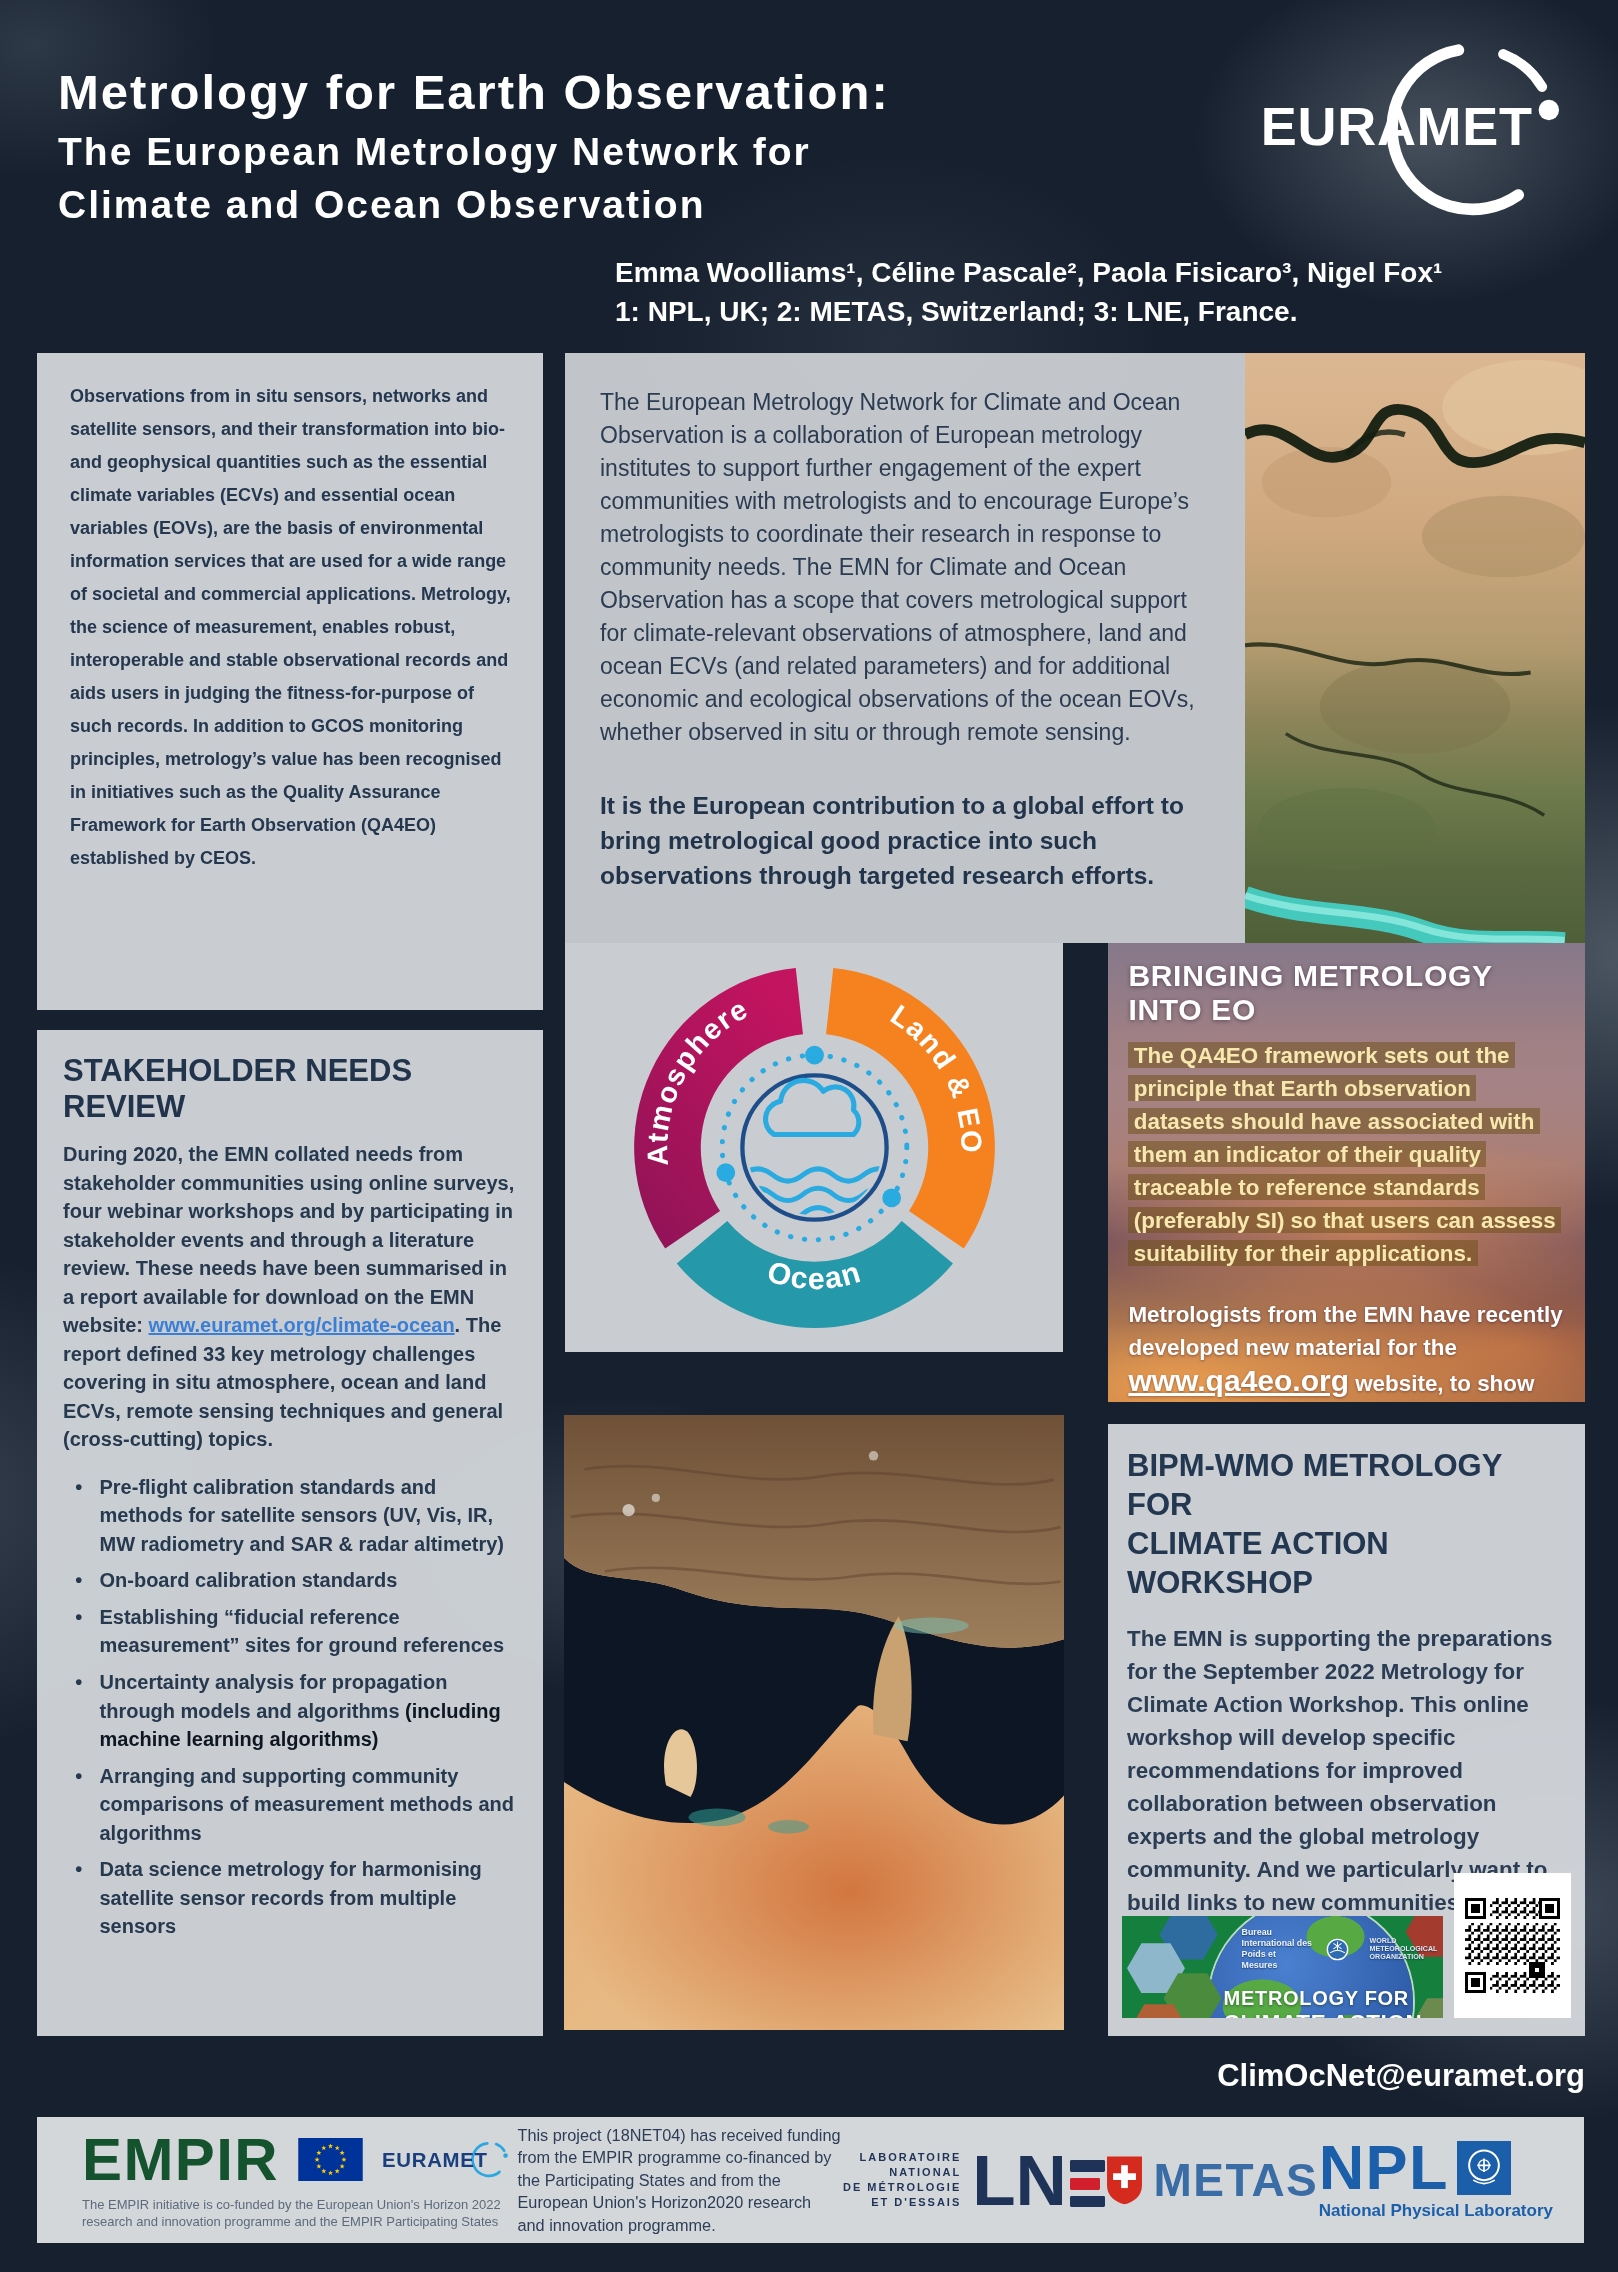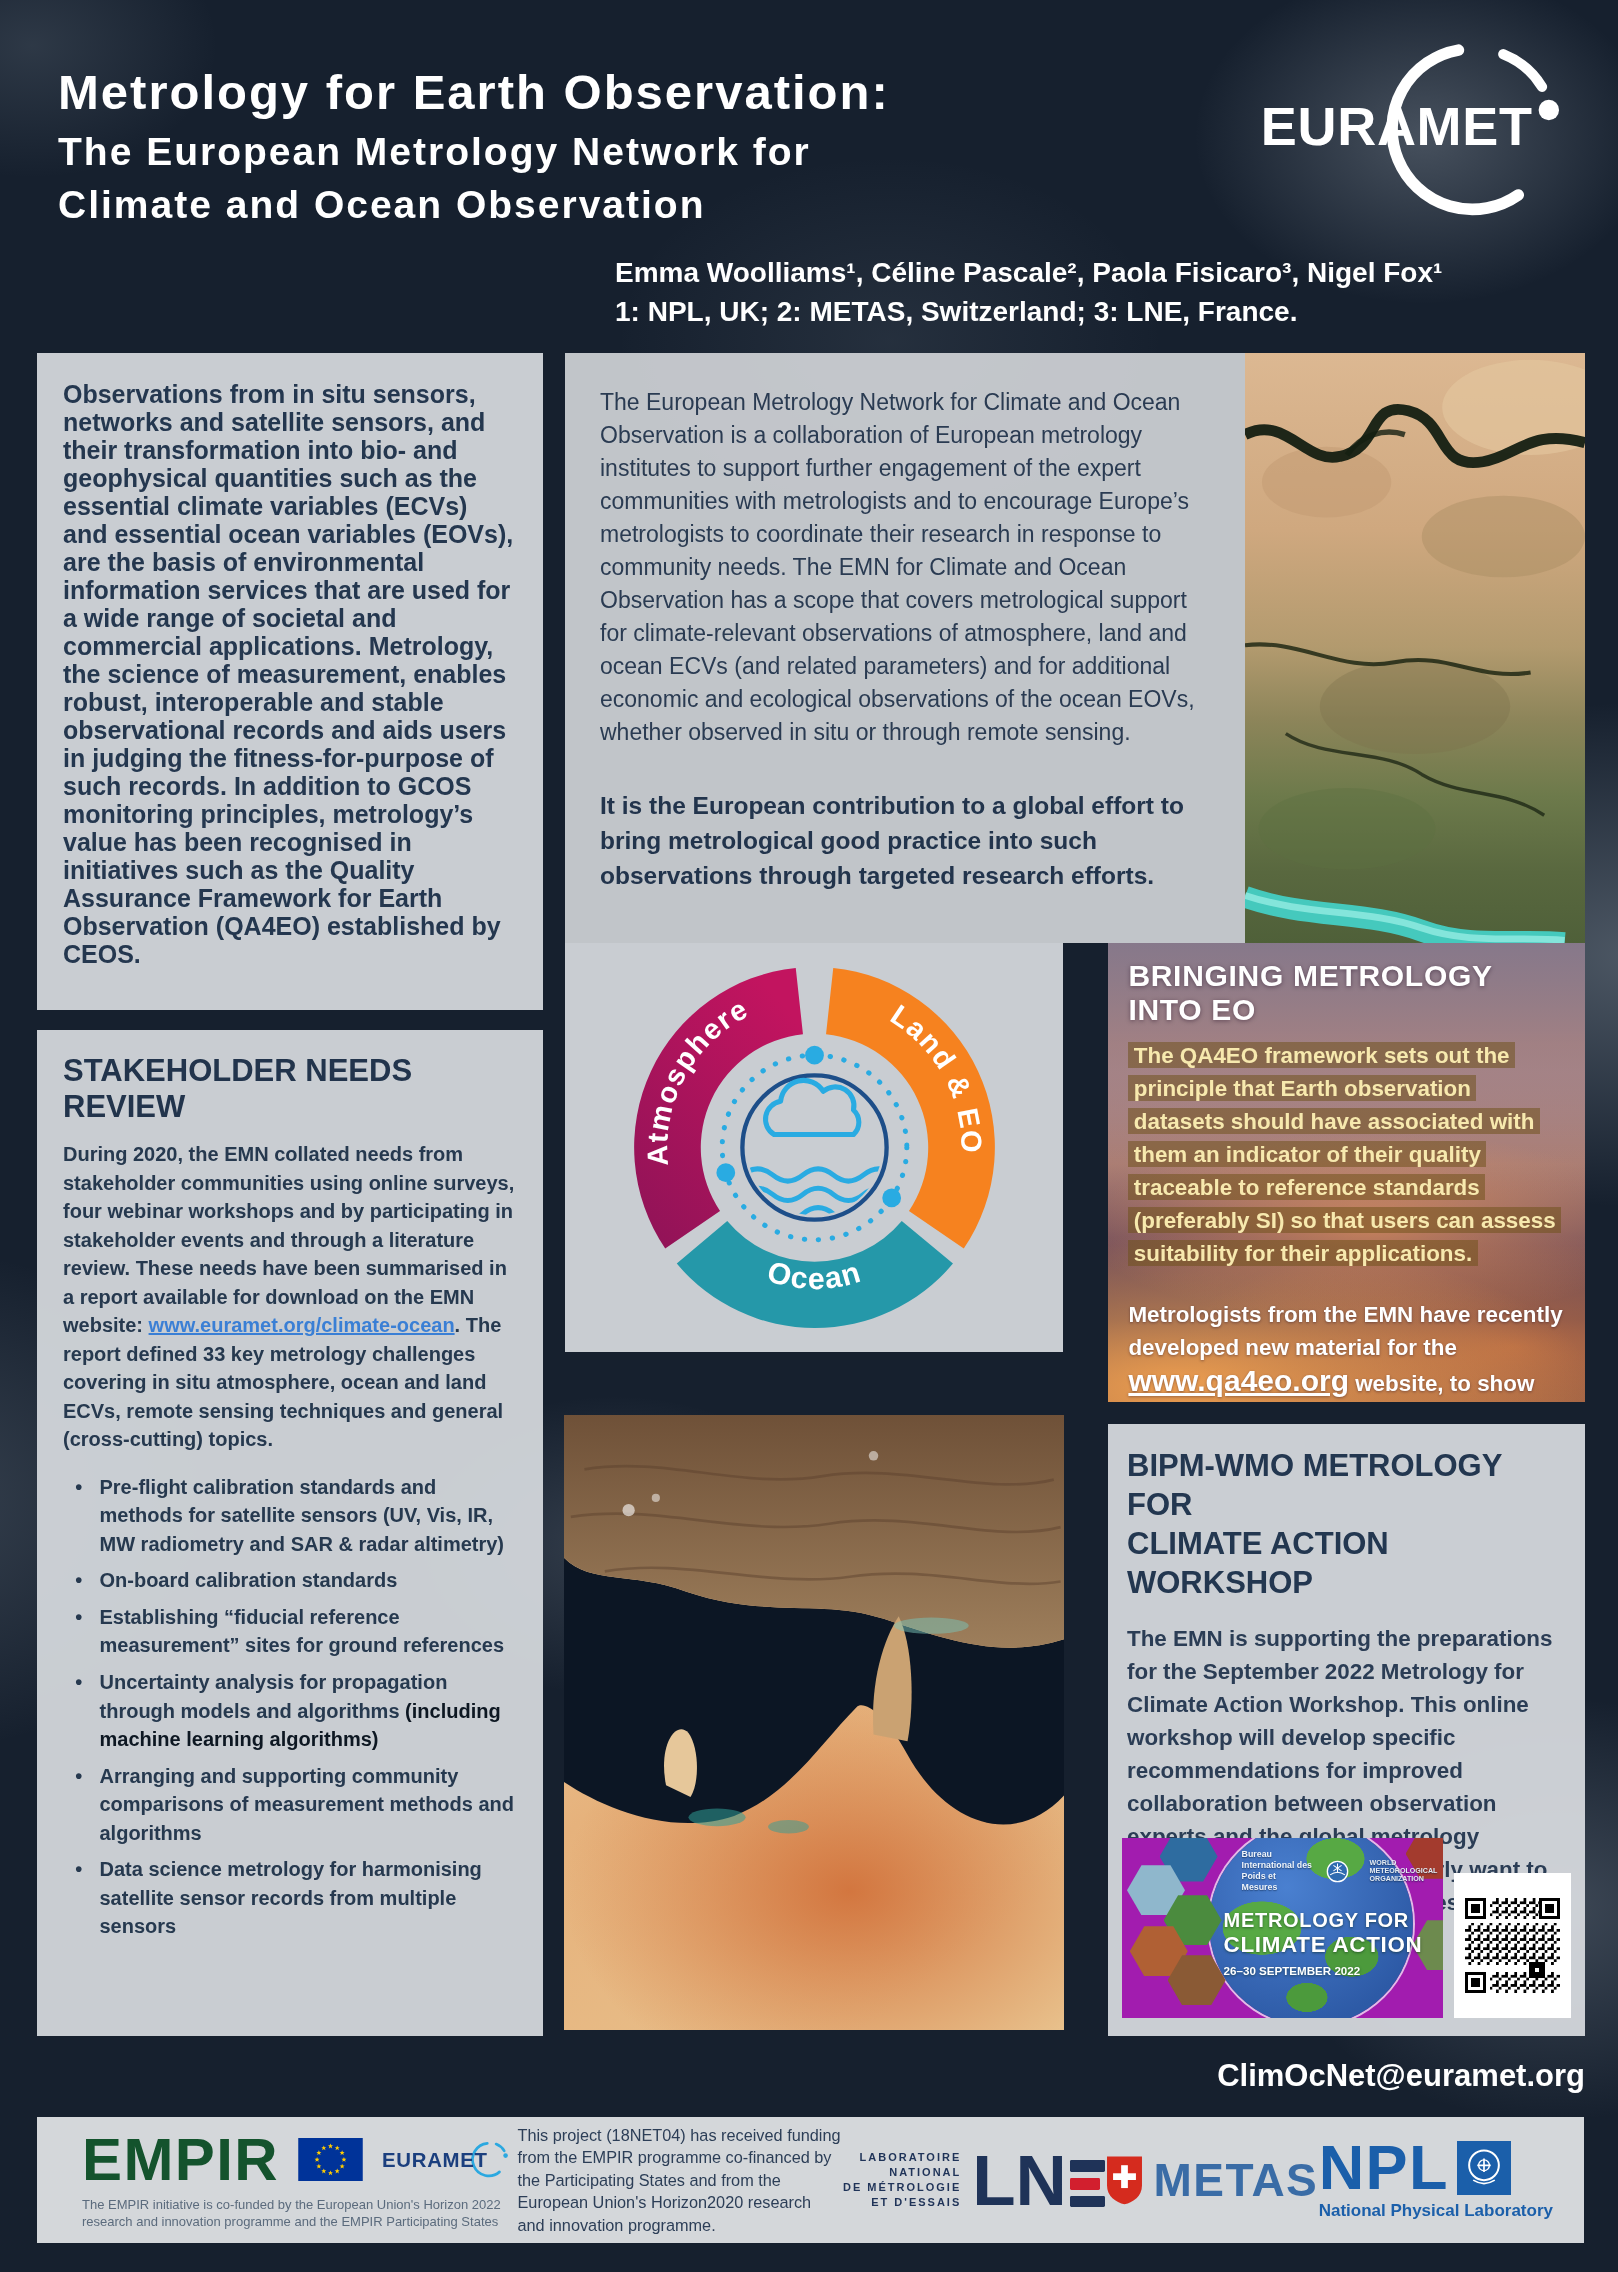--- a/index.html
+++ b/index.html
@@ -29,21 +29,21 @@
   .title-main { font-size:49px; font-weight:700; letter-spacing:2px; line-height:65px; }
   .title-sub  { font-size:39px; font-weight:600; letter-spacing:2px; line-height:53px; }
   .authors { left:615px; top:253px; width:965px; color:#fff; font-size:28px; font-weight:700; line-height:39px; }
 
   .euramet-top { left:1254px; top:27px; width:340px; height:204px; color:#fff; }
   .euramet-top .word { position:absolute; left:6.8px; top:68px; font-size:54px; font-weight:800; letter-spacing:0.7px; }
   .euramet-top svg { position:absolute; right:20.4px; top:0; }
 
   
   .intro-panel { left:37px; top:353px; width:506px; height:657px; padding:27px 26px; }
-  .intro-panel p { font-size:25px; line-height:28px; font-weight:600; }
+  .intro-panel p { font-size:18px; line-height:33px; font-weight:600;margin-left:7px; }
 
   .stake-panel { left:37px; top:1030px; width:506px; height:1006px; padding:23px 26px; }
   .stake-panel h2 { font-size:31px; font-weight:700; color:#22344c; margin-bottom:15px; }
   .stake-panel p, .stake-panel li { font-size:20px; line-height:28.5px; font-weight:600; color:#26394f; }
   .stake-panel .lead { margin-bottom:19px; }
   .stake-panel .needs-intro { margin:27px 0 41px 0; }
   a.link { color:#3a7fd5; text-decoration:underline; font-weight:700; cursor:pointer; }
   .stake-panel ul { list-style:none; margin-left:9.5px; }
   .stake-panel li { padding-left:27px; position:relative; margin-bottom:8.2px; }
   .stake-panel li::before { content:"•"; position:absolute; left:2.7px; top:0; }
@@ -78,21 +78,21 @@
   .qa4eo-p2 .biglink { font-size:30px; font-weight:700; color:#fff; text-decoration:underline; cursor:pointer; }
 
   
   .wk-panel { left:1108px; top:1424px; width:477px; height:612px; padding:22px 19px;
               background:rgba(216,220,224,.93); }
   .wk-panel h2 { font-size:31px; line-height:39px; font-weight:700; color:#233750; margin-bottom:20.4px; }
   .wk-panel .wp { font-size:22.4px; line-height:33px; font-weight:600; color:#2b3d55; }
   .wk-panel .abstracts { font-size:26px; font-weight:700; color:#22344c; margin-top:38px; }
   .banner-row { position:absolute; left:13.6px; bottom:17.7px; width:450px; display:flex; gap:11px; align-items:flex-end; }
 
-  .banner { width:321px; height:180px; background:#a21caf; position:relative; overflow:hidden; flex:none; }
+  .banner { width:321px; height:102px; background:#15803d; position:relative; overflow:hidden; flex:none; }
   .hex { position:absolute; clip-path:polygon(25% 0,75% 0,100% 50%,75% 100%,25% 100%,0 50%); }
   .globe { position:absolute; left:87px; top:-16.3px; width:204px; height:204px; border-radius:50%;
     background:
       radial-gradient(48px 34px at 62% 18%, #57a944 0 60%, transparent 61%),
       radial-gradient(65px 44px at 26% 52%, #57a944 0 60%, transparent 61%),
       radial-gradient(44px 33px at 70% 66%, #4c9a3c 0 60%, transparent 61%),
       radial-gradient(34px 24px at 48% 86%, #4c9a3c 0 60%, transparent 61%),
       radial-gradient(circle at 38% 32%, #4a80d0, #2d5aa6 75%);
     box-shadow:0 0 0 2px rgba(255,255,255,.7);
   }

